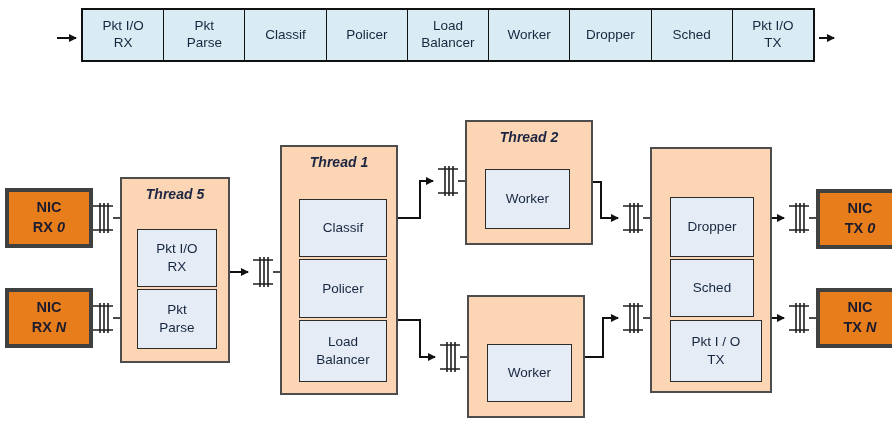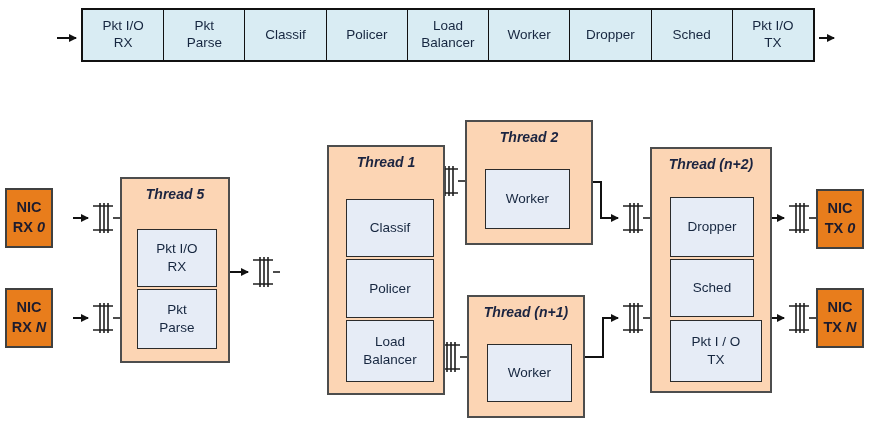--- a/index.html
+++ b/index.html
@@ -27,21 +27,21 @@
     position:absolute;top:7px;left:0;width:100%;text-align:center;
     font-style:italic;font-weight:700;font-size:14px;color:#1b2440;
   }
   .block{
     position:absolute;background:#e6ecf6;border:1.5px solid #2b2b2b;box-sizing:border-box;
     display:flex;align-items:center;justify-content:center;text-align:center;
     font-size:13.5px;line-height:1.3;white-space:pre-line;color:#16263f;
   }
   
   .nic{
-    position:absolute;width:48px;height:60px;background:#e87d1c;border:2px solid #404040;
+    position:absolute;width:88px;height:60px;background:#e87d1c;border:4px solid #404040;
     box-sizing:border-box;display:flex;align-items:center;justify-content:center;text-align:center;
     font-size:14.5px;font-weight:700;line-height:1.35;color:#1d1c2e;
   }
   .nic i{font-style:italic;font-weight:700;}
   
   #overlay{position:absolute;left:0;top:0;width:892px;height:426px;pointer-events:none;z-index:0;}
   .pipeline,.thread,.nic{z-index:1;}
 </style>
 </head>
 <body>
@@ -128,37 +128,35 @@
 </div>
 
 <div class="thread" style="left:120px;top:177px;width:110px;height:186px;">
   <div class="title">Thread 5</div>
   <div class="block" style="left:15px;top:50px;width:80px;height:58px;">Pkt I/O
 RX</div>
   <div class="block" style="left:15px;top:110px;width:80px;height:60px;">Pkt
 Parse</div>
 </div>
 
-<div class="thread" style="left:280px;top:145px;width:118px;height:250px;margin-left:47px;">
+<div class="thread" style="left:280px;top:145px;width:118px;height:250px;">
   <div class="title">Thread 1</div>
   <div class="block" style="left:17px;top:52px;width:88px;height:58px;">Classif</div>
   <div class="block" style="left:17px;top:112px;width:88px;height:59px;">Policer</div>
   <div class="block" style="left:17px;top:173px;width:88px;height:62px;">Load
 Balancer</div>
 </div>
 
 <div class="thread" style="left:465px;top:120px;width:128px;height:125px;">
   <div class="title">Thread 2</div>
   <div class="block" style="left:18px;top:47px;width:85px;height:60px;">Worker</div>
 </div>
 
 <div class="thread" style="left:467px;top:295px;width:118px;height:123px;">
-  <div class="title">Thread (n+1)</div>
   <div class="block" style="left:18px;top:47px;width:85px;height:58px;">Worker</div>
 </div>
 
 <div class="thread" style="left:650px;top:147px;width:122px;height:246px;">
-  <div class="title">Thread (n+2)</div>
   <div class="block" style="left:18px;top:48px;width:84px;height:60px;">Dropper</div>
   <div class="block" style="left:18px;top:110px;width:84px;height:58px;">Sched</div>
   <div class="block" style="left:18px;top:171px;width:92px;height:62px;">Pkt I / O
 TX</div>
 </div>
 
 </body></html>

